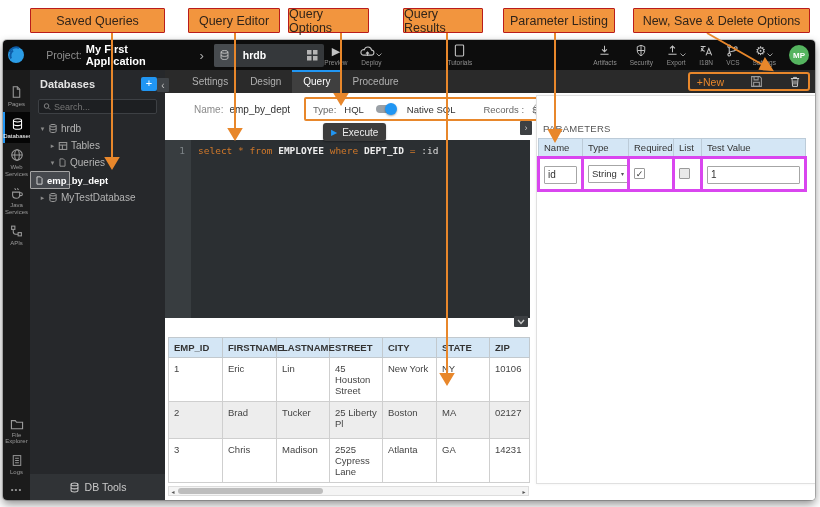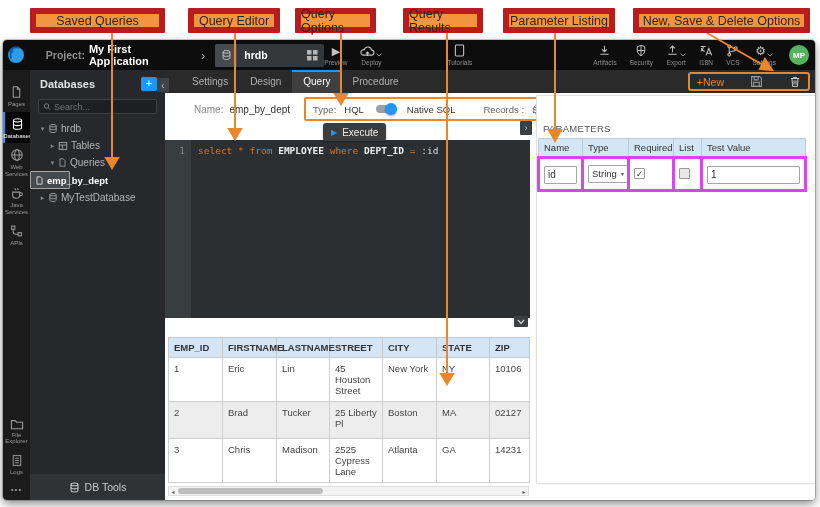--- a/index.html
+++ b/index.html
@@ -1,33 +1,33 @@
 <!DOCTYPE html>
 <html><head>
 <meta charset="utf-8">
 <style>
   * { margin:0; padding:0; box-sizing:border-box; }
   html,body { background:#fff; }
   body { font-family:"Liberation Sans","DejaVu Sans",sans-serif; }
   .page { position:relative; width:820px; height:507px; overflow:hidden; background:#fff; }
 
   
-  .callout { position:absolute; top:8px; height:25px; background:#F2953E; border:6px solid #b91c1c;
+  .callout { position:absolute; top:8px; height:25px; background:#F2953E; border:1px solid #b91c1c;
              color:#30241a; font-size:12.5px; display:flex; align-items:center; justify-content:center;
              border-radius:1px; z-index:6; }
   .arrows { position:absolute; left:0; top:0; width:820px; height:507px; z-index:5; pointer-events:none; }
 
   
   .window { position:absolute; left:3px; top:40px; width:812px; height:460px; background:#fff;
             border-radius:4px; box-shadow:0 4px 10px rgba(0,0,0,.45), 0 0 0 1px #cfcfcf; overflow:hidden; }
 
   
   .topbar { height:30px; background:#0d0d0d; display:flex; align-items:center; }
   .logo-cell { width:27px; display:flex; justify-content:center; }
-  .proj-label { color:#8f8f8f; font-size:10.5px; margin-left:17px;font-weight:bold; }
+  .proj-label { color:#8f8f8f; font-size:10.5px; margin-left:17px; }
   .proj-name { color:#fff; font-size:11px; font-weight:bold; margin-left:4px; }
   .proj-chev { color:#aaa; font-size:13px; margin-left:12px; }
   .dbbox { margin-left:10px; width:114px; height:23px; background:#35383b; border-radius:2px;
            display:flex; align-items:center; overflow:hidden; }
   .dbbox-ic { width:22px; height:23px; background:#474b4f; display:flex; align-items:center; justify-content:center; }
   .dbbox-name { color:#fff; font-size:10.5px; font-weight:bold; margin-left:7px; flex:1; }
   .dbbox-grid { margin-right:6px; display:flex; }
   .tb-right { margin-left:auto; display:flex; align-items:center; }
   .tb-item { display:flex; flex-direction:column; align-items:center; margin-right:13px; cursor:pointer; }
   .tb-ic { height:13px; display:flex; align-items:flex-end; color:#c2c2c2; font-size:11px; line-height:11px; }
@@ -153,21 +153,21 @@
                   cursor:pointer; z-index:4; border-radius:1px; }
   svg.ic { display:block; }
 </style>
 </head>
 <body>
 
 <div class="page">
 
   <div class="callout" style="left:30px;width:135px">Saved Queries</div>
   <div class="callout" style="left:188px;width:92px">Query Editor</div>
-  <div class="callout" style="left:295px;width:81px">Query Options</div>
+  <div class="callout" style="left:288px;width:81px">Query Options</div>
   <div class="callout" style="left:403px;width:80px">Query Results</div>
   <div class="callout" style="left:503px;width:112px">Parameter Listing</div>
   <div class="callout" style="left:633px;width:177px">New, Save &amp; Delete Options</div>
 
   <svg class="arrows">
     <g stroke="#e8872b" stroke-width="2" fill="#e8872b">
       <line x1="112" y1="33" x2="112" y2="159"></line>
         <polygon points="106,158 118,158 112,168"></polygon>
       <line x1="235" y1="33" x2="235" y2="130"></line>
         <polygon points="229,129 241,129 235,139"></polygon>

